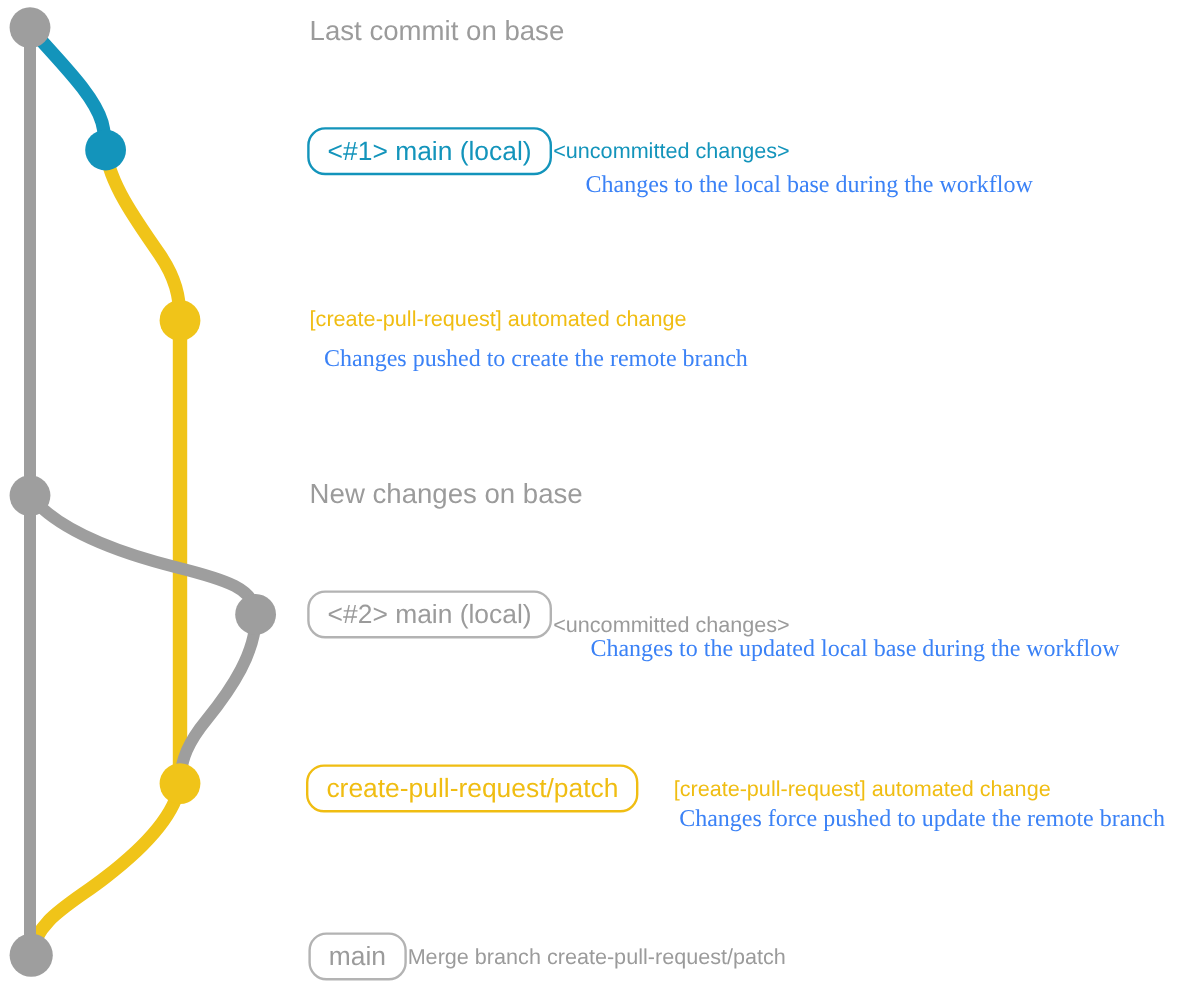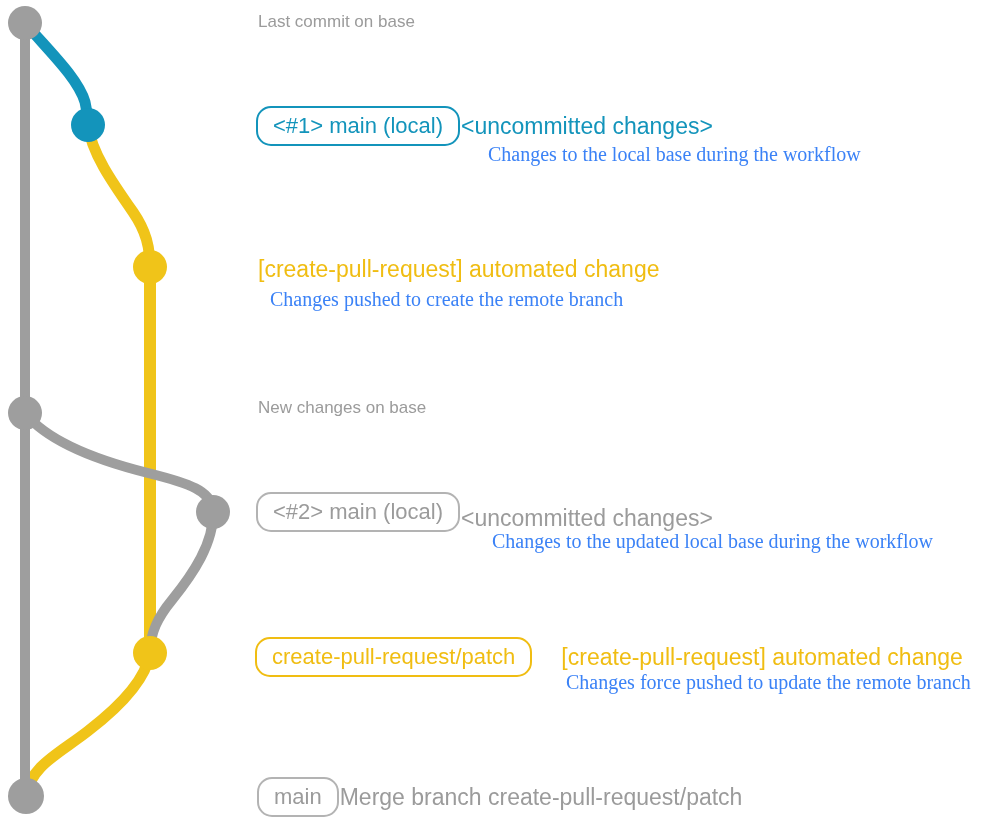--- a/index.html
+++ b/index.html
@@ -9,21 +9,21 @@
     height: 827px;
     background: #ffffff;
     font-family: "Liberation Sans", sans-serif;
     overflow: hidden;
   }
   #graph-svg { position: absolute; left: 0; top: 0; }
 
   .abs { position: absolute; }
 
   .section-header {
-    font-size: 17px;
+    font-size: 23px;
     color: #9b9b9b;
     white-space: nowrap;
   }
 
   .row {
     display: flex;
     align-items: center;
     gap: 1px;
     white-space: nowrap;
   }
@@ -34,21 +34,21 @@
     border-radius: 15px;
     padding: 5px 15px;
     font-size: 22px;
     line-height: 26px;
     white-space: nowrap;
   }
   .badge.blue   { border-color: #1394bb; color: #1394bb; }
   .badge.gray   { border-color: #b3b3b3; color: #9b9b9b; }
   .badge.yellow { border-color: #f0bd12; color: #f0bd12; }
 
-  .row-title { font-size: 23px; white-space: nowrap; }
+  .row-title { font-size: 18px; white-space: nowrap; }
   .row-title.blue   { color: #1394bb; }
   .row-title.gray   { color: #9b9b9b; }
   .row-title.yellow { color: #f0bd12; }
 
   .desc {
     font-family: "Liberation Serif", serif;
     font-size: 20px;
     color: #3b82f6;
     white-space: nowrap;
   }

